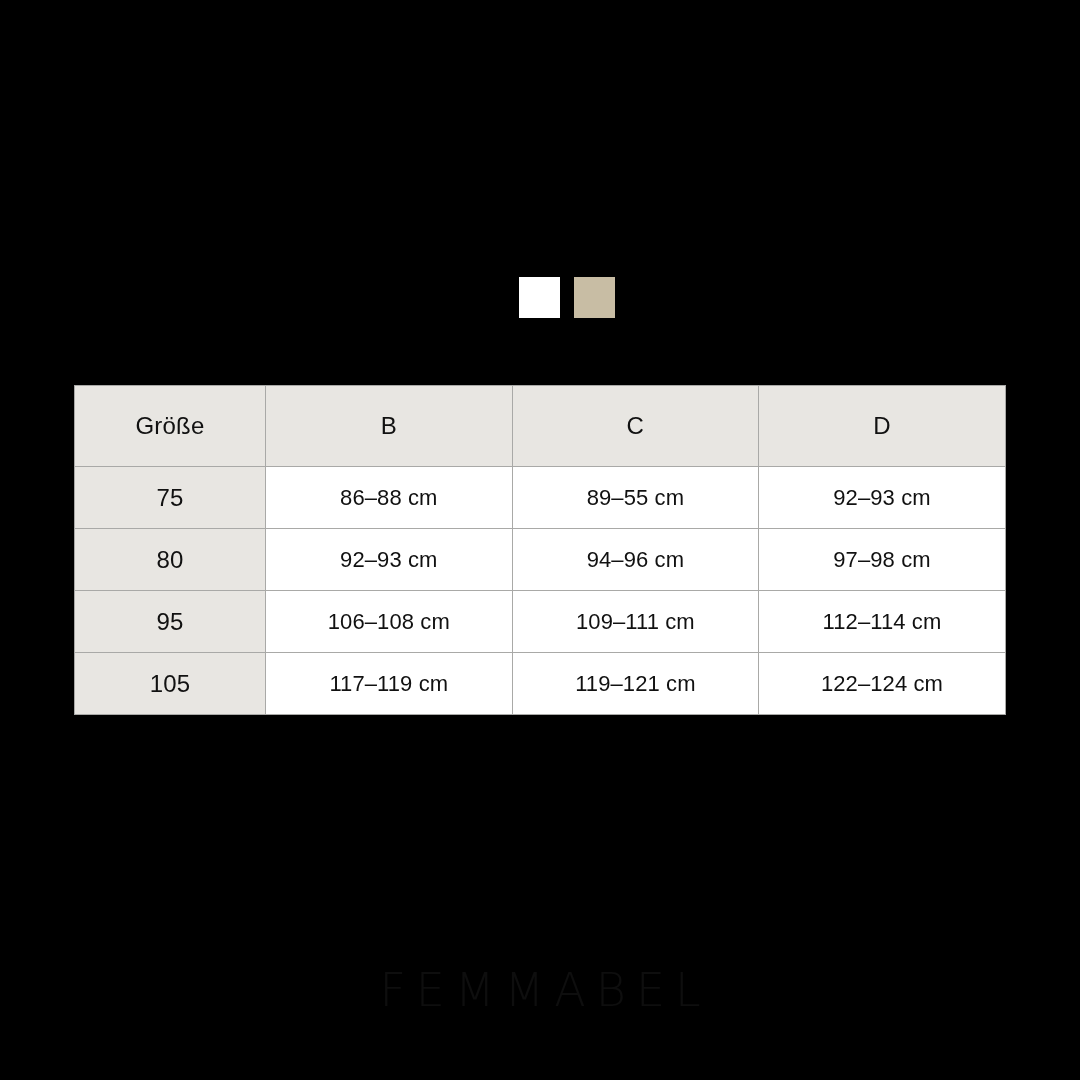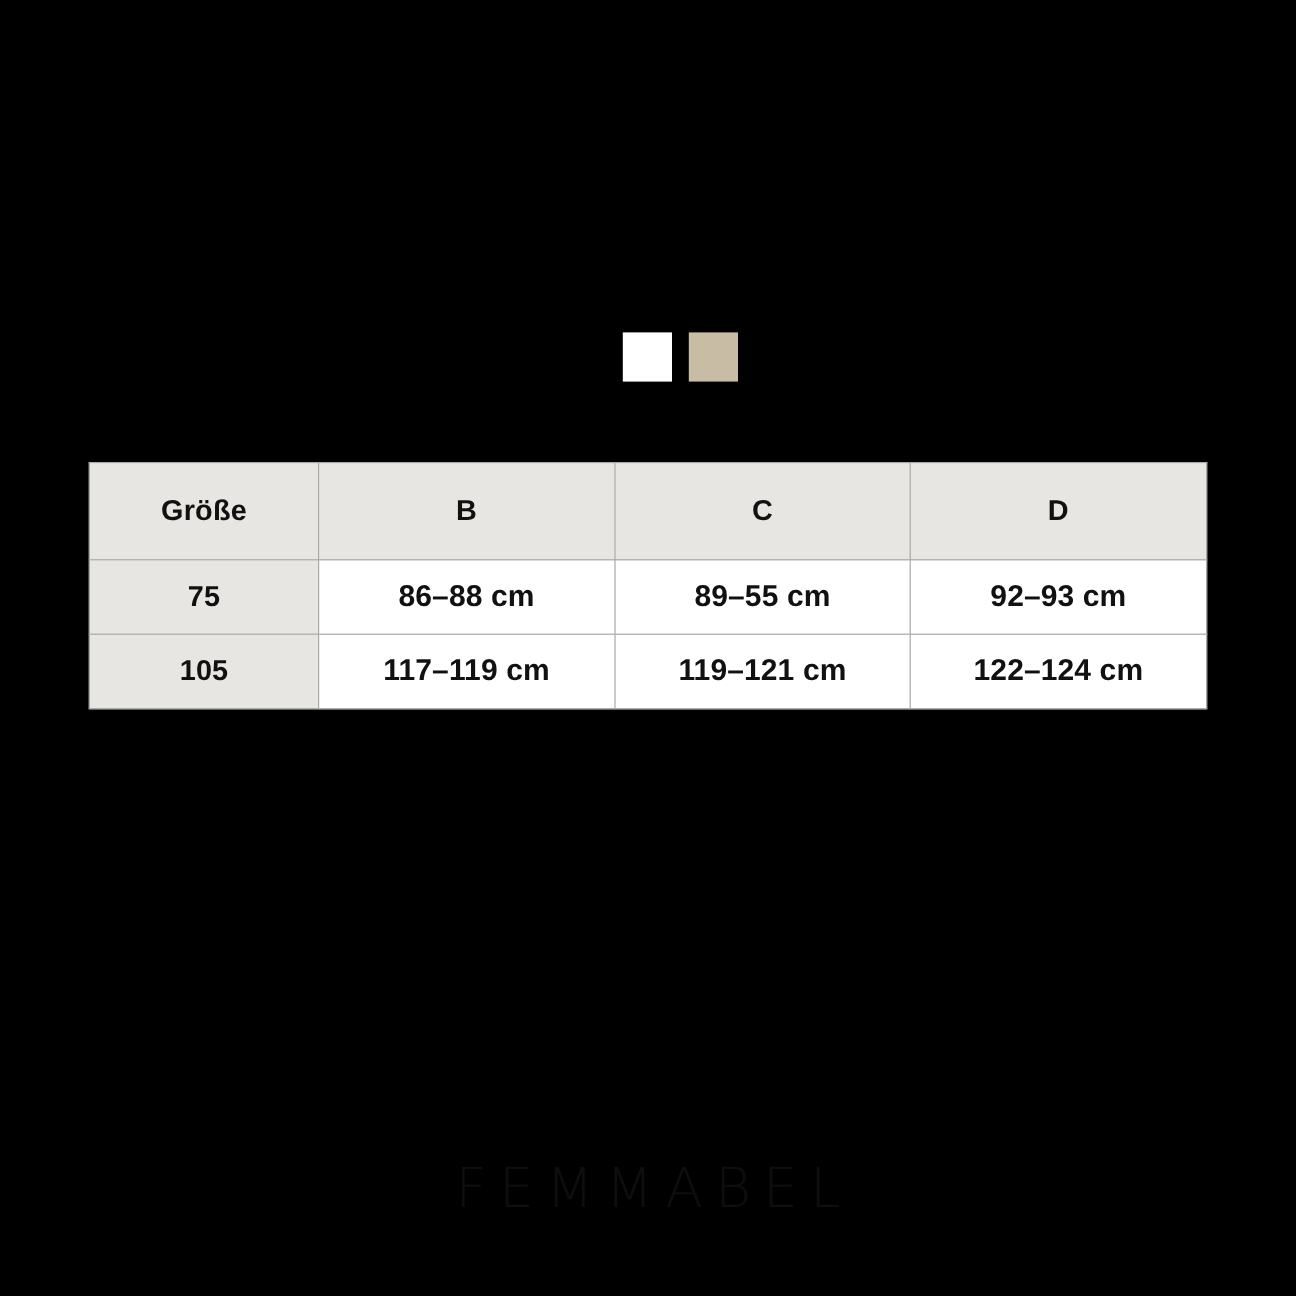--- a/index.html
+++ b/index.html
@@ -54,34 +54,34 @@
     text-align: center;
     vertical-align: middle;
     color: #111111;
     padding: 0;
   }
 
   thead th {
     height: 80px;
     background: #e8e6e2;
     font-size: 24px;
-    font-weight: 700;
+    font-weight: 400;
     letter-spacing: 0.2px;
   }
 
   tbody td {
     height: 61px;
     background: #ffffff;
-    font-size: 25px;
-    font-weight: 700;
+    font-size: 22px;
+    font-weight: 400;
     letter-spacing: 0.1px;
   }
   tbody td.size-cell {
     background: #e8e6e2;
-    font-weight: 700;
+    font-weight: 400;
     font-size: 24px;
     margin-left: 44px;
   }
 
   
   #brand-watermark {
     position: absolute;
     left: 0;
     right: 0;
     top: 966px;
@@ -121,20 +121,32 @@
       </tr>
     </thead>
     <tbody id="size-table-body">
       <tr>
         <td class="size-cell">75</td>
         <td>86–88 cm</td>
         <td>89–55 cm</td>
         <td>92–93 cm</td>
       </tr>
       <tr>
+        <td class="size-cell">80</td>
+        <td>92–93 cm</td>
+        <td>94–96 cm</td>
+        <td>97–98 cm</td>
+      </tr>
+      <tr>
+        <td class="size-cell">95</td>
+        <td>106–108 cm</td>
+        <td>109–111 cm</td>
+        <td>112–114 cm</td>
+      </tr>
+      <tr>
         <td class="size-cell">105</td>
         <td>117–119 cm</td>
         <td>119–121 cm</td>
         <td>122–124 cm</td>
       </tr>
     </tbody>
   </table>
 </div>
 
 <div id="brand-watermark">FEMMABEL</div>

